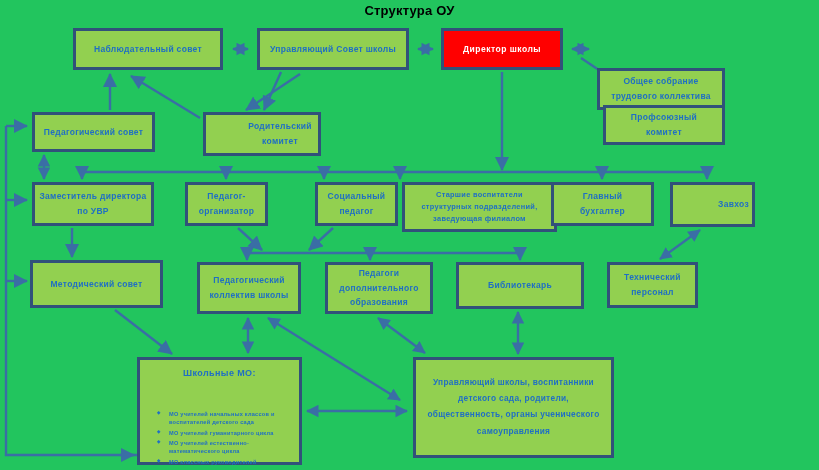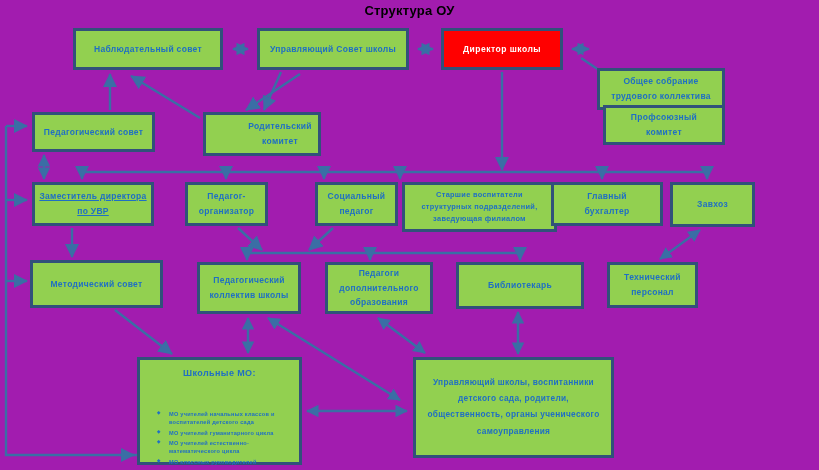--- a/index.html
+++ b/index.html
@@ -7,21 +7,21 @@
     padding: 0;
     background: #ffffff;
   }
   body {
     font-family: "Liberation Sans", sans-serif;
   }
   #canvas {
     position: relative;
     width: 819px;
     height: 470px;
-    background: #a21caf;
+    background: #22c55e;
     overflow: hidden;
   }
   #title {
     position: absolute;
     left: 0;
     top: 3px;
     width: 819px;
     text-align: center;
     font-size: 13px;
     font-weight: bold;
@@ -197,47 +197,47 @@
 
   <div class="node" style="left:32px;top:112px;width:123px;height:40px;">
     <span class="ln">Педагогический совет</span>
   </div>
 
   <div class="node" style="left:203px;top:112px;width:118px;height:44px;padding-left:39px;">
     <span class="ln">Родительский</span>
     <span class="ln">комитет</span>
   </div>
 
-  <div class="node" style="left:32px;top:182px;width:122px;height:44px;text-decoration:underline;">
+  <div class="node" style="left:32px;top:182px;width:122px;height:44px;">
     <span class="ln">Заместитель директора</span>
     <span class="ln">по УВР</span>
   </div>
 
   <div class="node" style="left:185px;top:182px;width:83px;height:44px;">
     <span class="ln">Педагог-</span>
     <span class="ln">организатор</span>
   </div>
 
   <div class="node" style="left:283px;top:182px;width:83px;height:44px;margin-left:32px;">
     <span class="ln">Социальный</span>
     <span class="ln">педагог</span>
   </div>
 
   <div class="node" style="left:402px;top:182px;width:155px;height:50px;font-size:7.4px;line-height:1.6;">
     <span class="ln">Старшие воспитатели</span>
     <span class="ln">структурных подразделений,</span>
     <span class="ln">заведующая филиалом</span>
   </div>
 
-  <div class="node" style="left:551px;top:182px;width:112px;height:44px;">
+  <div class="node" style="left:551px;top:182px;width:103px;height:44px;">
     <span class="ln">Главный</span>
     <span class="ln">бухгалтер</span>
   </div>
 
-  <div class="node" style="left:670px;top:182px;width:85px;height:45px;">
+  <div class="node" style="left:670px;top:182px;width:85px;height:45px;align-items:flex-end;">
     <span class="ln">Завхоз</span>
   </div>
 
   <div class="node" style="left:30px;top:260px;width:133px;height:48px;">
     <span class="ln">Методический совет</span>
   </div>
 
   <div class="node" style="left:197px;top:262px;width:104px;height:52px;">
     <span class="ln">Педагогический</span>
     <span class="ln">коллектив школы</span>

